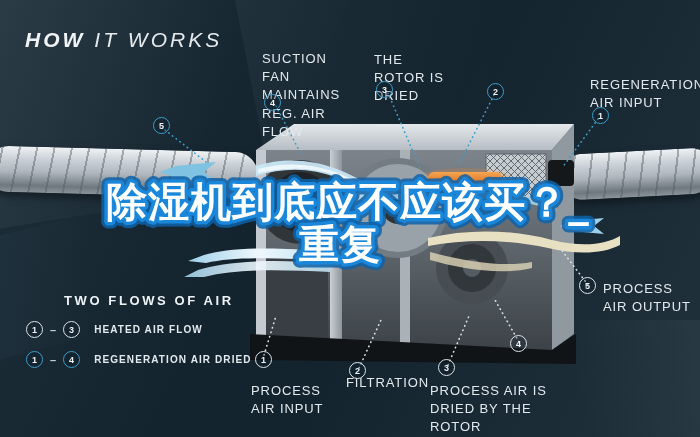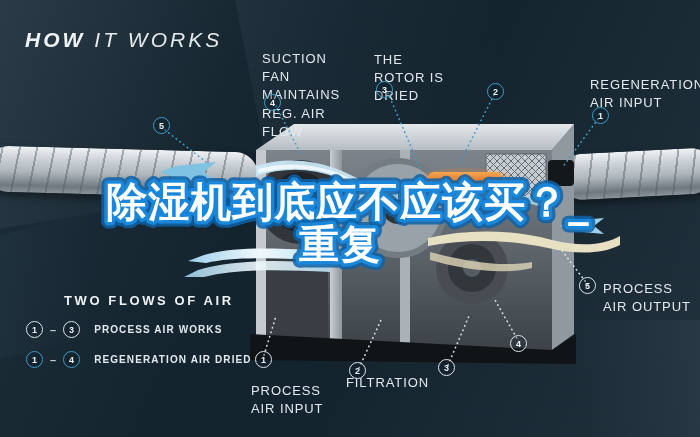--- a/index.html
+++ b/index.html
@@ -194,40 +194,41 @@
   <div class="co-label" style="left:251px;top:382px;width:85px">PROCESS AIR INPUT</div>
 
   <div class="badge" style="left:349px;top:362px">
       <span>2</span>
     </div>
   <div class="co-label" style="left:346px;top:374px;width:90px">FILTRATION</div>
 
   <div class="badge" style="left:438px;top:359px">
       <span>3</span>
     </div>
+  <div class="co-label" style="left:430px;top:382px;width:140px">PROCESS AIR IS DRIED BY THE ROTOR</div>
 
   <div class="badge" style="left:510px;top:335px">
       <span>4</span>
     </div>
 
   <div class="badge" style="left:579px;top:277px">
       <span>5</span>
     </div>
   <div class="co-label" style="left:603px;top:280px;width:92px">PROCESS AIR OUTPUT</div>
 
   <div id="legend-heading">TWO FLOWS OF AIR</div>
   <div class="legend-row" style="top:321px">
     <span class="badge">
         <span>1</span>
       </span>
     <span class="legend-dash">–</span>
     <span class="badge">
         <span>3</span>
       </span>
-    <span class="legend-label">PROCESS AIR WORKS</span>
+    <span class="legend-label">HEATED AIR FLOW</span>
   </div>
   <div class="legend-row" style="top:351px">
     <span class="badge teal">
         <span>1</span>
       </span>
     <span class="legend-dash">–</span>
     <span class="badge teal">
         <span>4</span>
       </span>
     <span class="legend-label">REGENERATION AIR DRIED</span>

